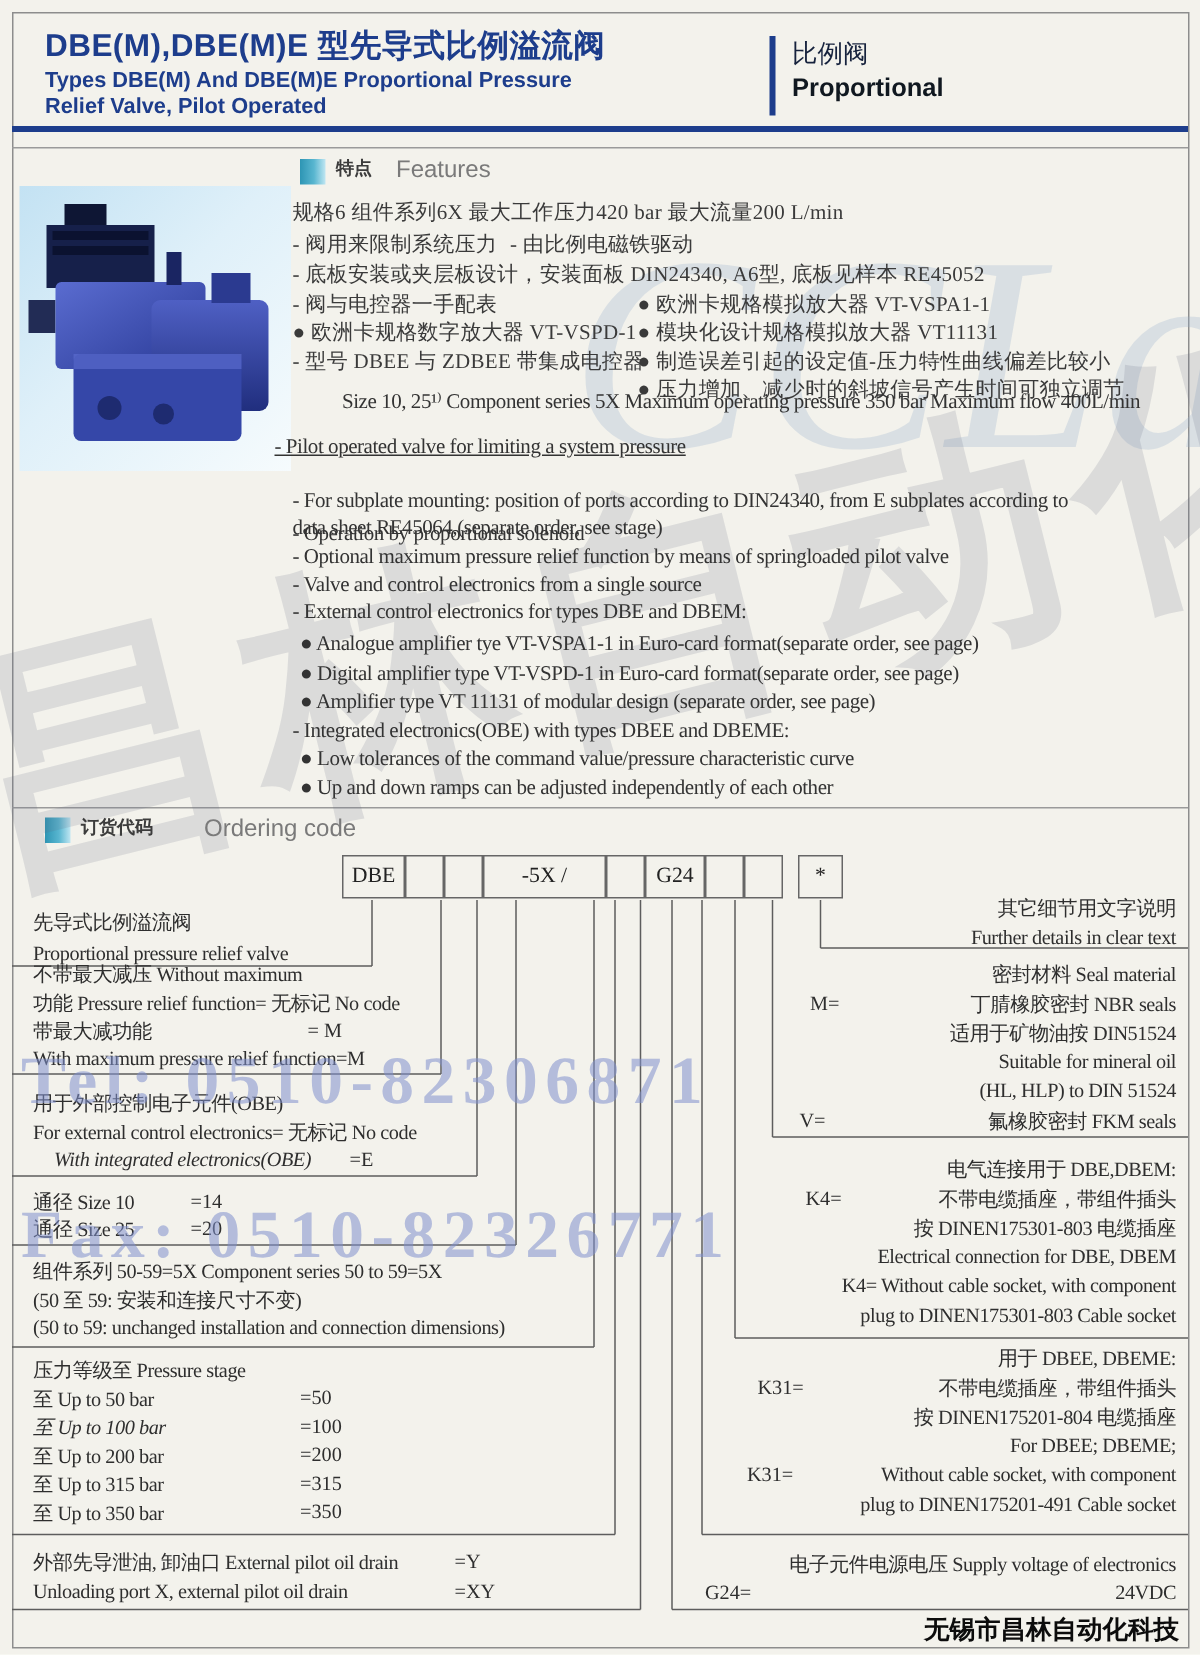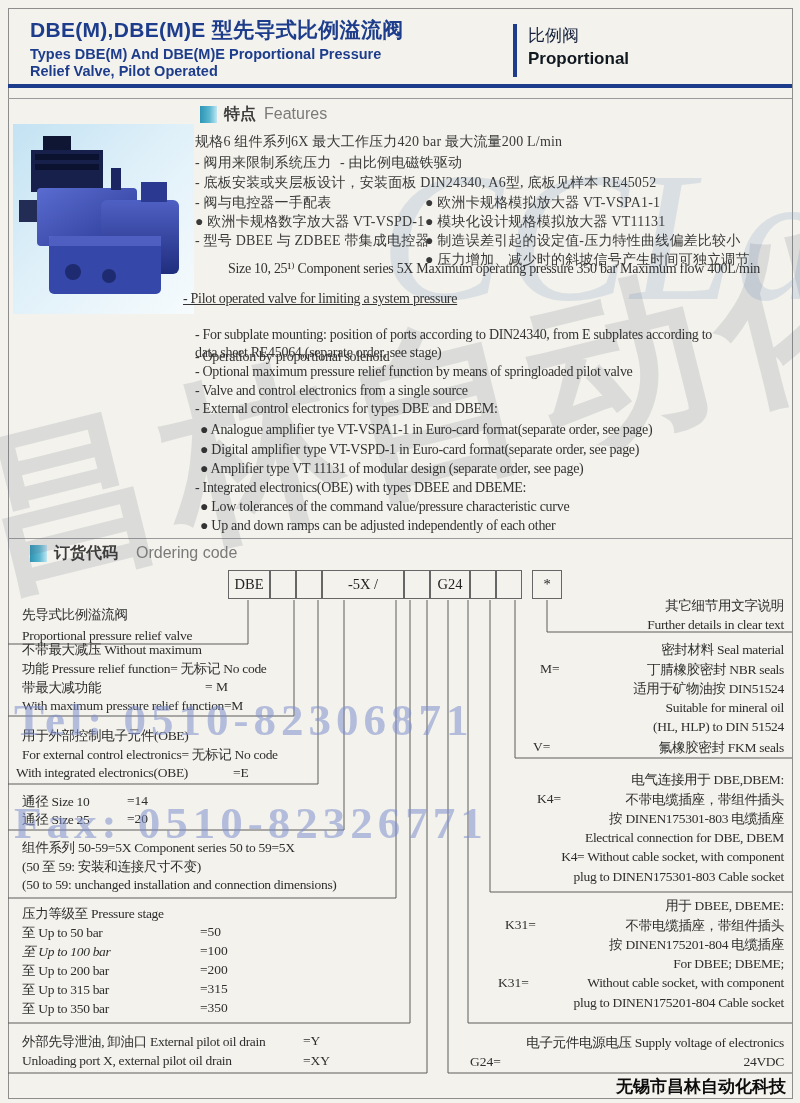--- a/index.html
+++ b/index.html
@@ -11,21 +11,21 @@
   #hdr-rule{position:absolute;left:8px;top:84px;width:784px;height:4px;background:#1d3d8c;}
   
   #title{left:30px;top:16px;font-family:"Liberation Sans","DejaVu Sans",sans-serif;
          font-size:21px;font-weight:bold;color:#1d3d8c;letter-spacing:.3px;}
   .subtitle{left:30px;font-family:"Liberation Sans",sans-serif;font-size:14.5px;font-weight:bold;color:#1d3d8c;}
   #side-bar{left:513px;top:24px;width:4px;height:53px;background:#1d3d8c;}
   #side-cn{left:528px;top:24px;font-size:17px;color:#16223d;}
   #side-en{left:528px;top:49px;font-family:"Liberation Sans",sans-serif;font-size:17px;font-weight:bold;color:#101820;}
   
   .sec-icon{width:17px;height:17px;background:linear-gradient(90deg,#2d95b4 0%,#59b6d0 55%,#bfe6f2 100%);}
-  .sec-cn{font-family:"Liberation Sans",sans-serif;font-size:16px;font-weight:bold;color:#3c3c3c;}
+  .sec-cn{font-family:"Liberation Sans",sans-serif;font-size:12px;font-weight:bold;color:#3c3c3c;}
   .sec-en{font-family:"Liberation Sans",sans-serif;font-size:16px;color:#7a7a7a;}
   
   #features-box{position:absolute;left:8px;top:98px;width:784px;height:439px;border-top:1px solid #9a9a9a;border-bottom:1px solid #9a9a9a;}
   .feat-line{position:absolute;white-space:nowrap;}
   .feat-line.cn{font-size:14px;color:#3a3a3a;letter-spacing:.2px;}
   .feat-line.en{font-size:14px;color:#333;letter-spacing:-.3px;}
   
   #photo{position:absolute;left:13px;top:124px;width:181px;height:190px;
          background:linear-gradient(135deg,#c3e2f3 0%,#dff0f9 45%,#f6fbfd 100%);}
   
@@ -172,21 +172,21 @@
   <div id="blocks">
       <div class="blk-line txt" style="left: 22px; top: 606px;">先导式比例溢流阀</div>
       <div class="blk-line txt" style="left: 22px; top: 628px;">Proportional pressure relief valve</div>
       <div class="blk-line txt" style="left: 22px; top: 641px;">不带最大减压 Without maximum</div>
       <div class="blk-line txt" style="left: 22px; top: 660px;">功能 Pressure relief function= 无标记 No code</div>
       <div class="blk-line txt" style="left: 22px; top: 679px;">带最大减功能</div>
       <div class="blk-val txt" style="left: 205px; top: 679px;">= M</div>
       <div class="blk-line txt" style="left: 22px; top: 698px;">With maximum pressure relief function=M</div>
       <div class="blk-line txt" style="left: 22px; top: 727px;">用于外部控制电子元件(OBE)</div>
       <div class="blk-line txt" style="left: 22px; top: 746px;">For external control electronics= 无标记 No code</div>
-      <div class="blk-line txt" style="left: 16px; top: 765px;">With integrated electronics(OBE)</div>
+      <div class="blk-line txt" style="left: 36px; top: 765px; font-style: italic;">With integrated electronics(OBE)</div>
       <div class="blk-val txt" style="left: 233px; top: 765px;">=E</div>
       <div class="blk-line txt" style="left: 22px; top: 793px;">通径 Size 10</div>
       <div class="blk-val txt" style="left: 127px; top: 793px;">=14</div>
       <div class="blk-line txt" style="left: 22px; top: 811px;">通径 Size 25</div>
       <div class="blk-val txt" style="left: 127px; top: 811px;">=20</div>
       <div class="blk-line txt" style="left: 22px; top: 839px;">组件系列 50-59=5X  Component series 50 to 59=5X</div>
       <div class="blk-line txt" style="left: 22px; top: 858px;">(50 至 59: 安装和连接尺寸不变)</div>
       <div class="blk-line txt" style="left: 22px; top: 877px;">(50 to 59: unchanged installation and connection dimensions)</div>
       <div class="blk-line txt" style="left: 22px; top: 905px;">压力等级至 Pressure stage</div>
       <div class="blk-line txt" style="left: 22px; top: 924px;">至 Up to 50 bar</div>
@@ -220,20 +220,20 @@
       <div class="blk-line txt r-line" style="right: 16px; top: 829.5px;">Electrical connection for DBE, DBEM</div>
       <div class="blk-line txt r-line" style="right: 16px; top: 849px;">K4= Without cable socket, with component</div>
       <div class="blk-line txt r-line" style="right: 16px; top: 868.5px;">plug to DINEN175301-803 Cable socket</div>
       <div class="blk-line txt r-line" style="right: 16px; top: 897px;">用于 DBEE, DBEME:</div>
       <div class="blk-line txt r-line" style="right: 16px; top: 916.5px;">不带电缆插座，带组件插头</div>
       <div class="blk-val txt" style="left: 505px; top: 916.5px;">K31=</div>
       <div class="blk-line txt r-line" style="right: 16px; top: 936px;">按 DINEN175201-804 电缆插座</div>
       <div class="blk-line txt r-line" style="right: 16px; top: 955.5px;">For DBEE; DBEME;</div>
       <div class="blk-line txt r-line" style="right: 16px; top: 975px;">Without cable socket, with component</div>
       <div class="blk-val txt" style="left: 498px; top: 975px;">K31=</div>
-      <div class="blk-line txt r-line" style="right: 16px; top: 994.5px;">plug to DINEN175201-804 Cable socket</div>
+      <div class="blk-line txt r-line" style="right: 16px; top: 994.5px;">plug to DINEN175201-491 Cable socket</div>
       <div class="blk-line txt r-line" style="right: 16px; top: 1034px;">电子元件电源电压 Supply voltage of electronics</div>
       <div class="blk-line txt r-line" style="right: 16px; top: 1054px;">24VDC</div>
       <div class="blk-val txt" style="left: 470px; top: 1054px;">G24=</div>
     </div>
 
   <div id="footer-company">无锡市昌林自动化科技</div>
 </div>
 
 </body></html>

